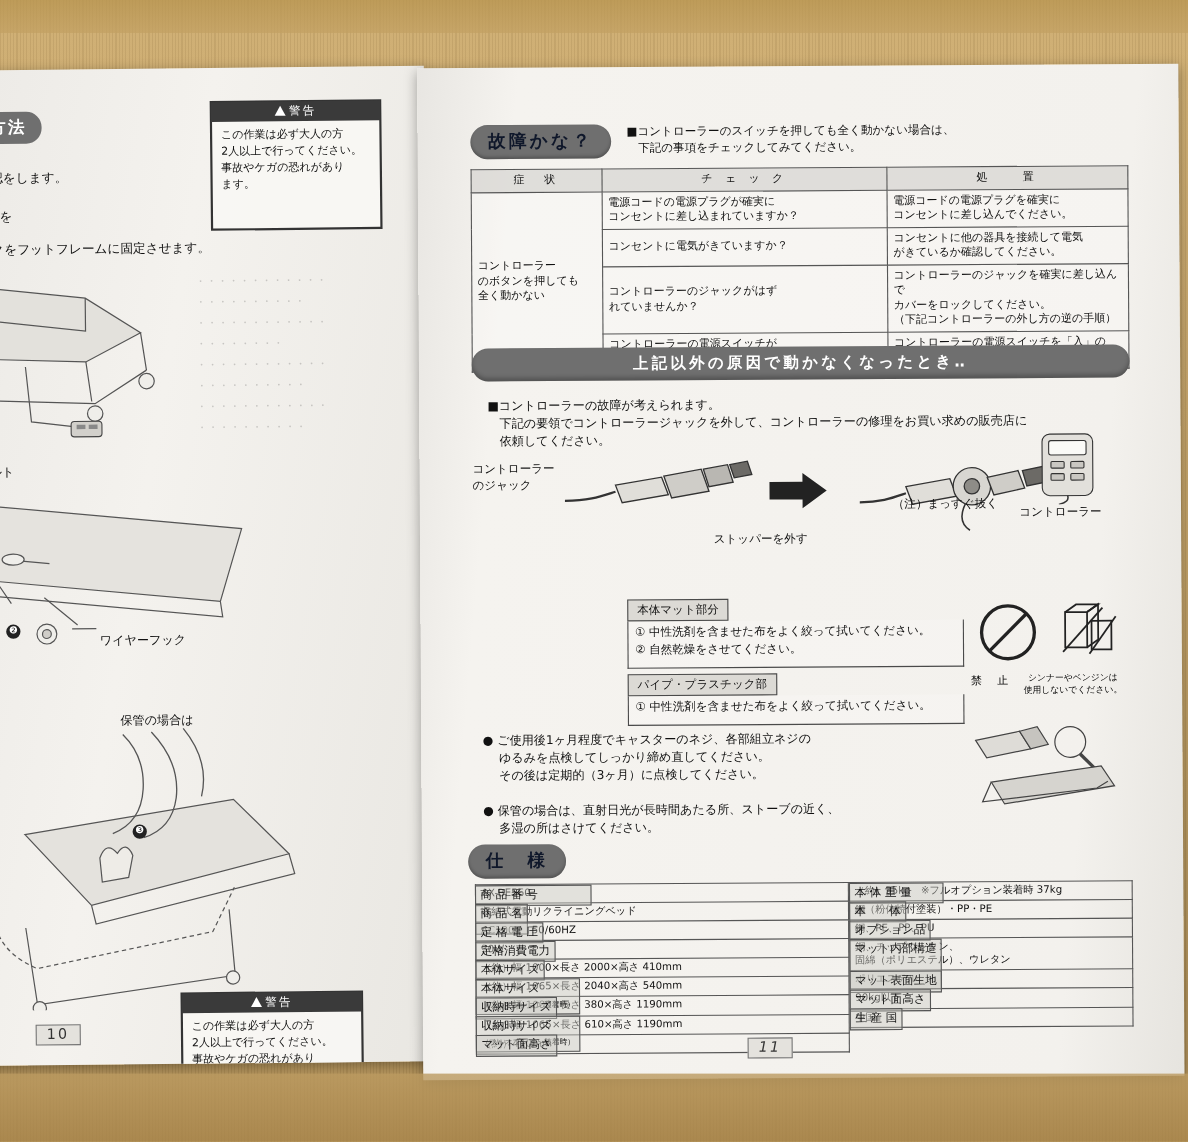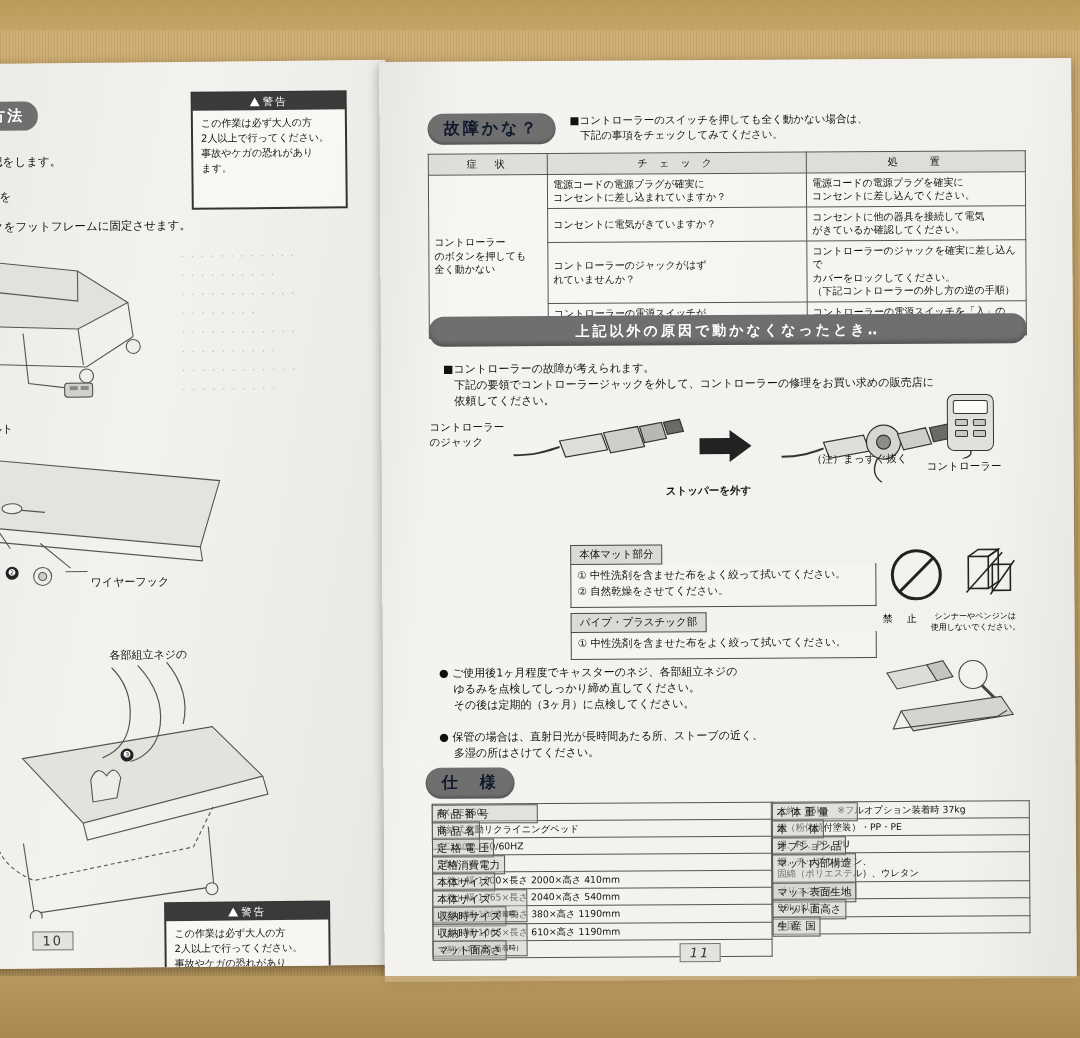--- a/index.html
+++ b/index.html
@@ -280,21 +280,21 @@
         </g>
       </svg>
     </div>
 
     <div style="position:absolute; left:35px; top:497px;">
       <span class="circnum">❷</span>
     </div>
     <div class="thin" style="left:95px; top:508px; width:22px;"></div>
     <div class="note-line" style="left:120px; top:512px; font-size:11px;">ワイヤーフック</div>
 
-    <div class="note-line" style="left:138px; top:585px; font-size:11px;">各部組立ネジの</div>
+    <div class="note-line" style="left:138px; top:585px; font-size:11px;">保管の場合は</div>
 
     <div class="illus" style="left:-10px; top:595px; width:330px; height:260px;">
       <svg width="330" height="260" viewBox="0 0 330 260">
         <g fill="none" stroke="#555" stroke-width="1.1">
           <path d="M60,100 L250,70 L300,120 L120,165 Z" fill="#e4e2dd"></path>
           <path d="M120,165 L124,182 L305,138 L300,120"></path>
           <path d="M35,150 Q20,200 70,222 L230,190 L250,150" stroke-dasharray="4 3"></path>
           <path d="M60,185 L70,255 L250,230 L245,170"></path>
           <circle cx="72" cy="258" r="6" fill="#efeeea"></circle>
           <circle cx="248" cy="232" r="6" fill="#efeeea"></circle>
@@ -401,21 +401,21 @@
           <circle cx="104" cy="38" r="17" fill="#d8d6d1"></circle>
           <circle cx="104" cy="38" r="7" fill="#8e8c87"></circle>
           <path d="M98,54 q-8,16 4,24" stroke-width="1.4"></path>
           <path d="M118,30 l28,-6 l6,16 l-28,6 z" fill="#cfcdc8"></path>
           <path d="M150,24 l20,-4 l4,14 l-20,4 z" fill="#6c6a66"></path>
         </g>
       </svg>
     </div>
 
     <div class="lbl" style="left:430px; top:392px;">（注）まっすぐ抜く</div>
-    <div class="lbl" style="left:284px; top:423px;font-weight:bold;">ストッパーを外す</div>
+    <div class="lbl" style="left:267px; top:423px;">ストッパーを外す</div>
 
     <div class="illus" style="left:556px; top:332px; width:72px; height:68px;">
       <svg width="72" height="68" viewBox="0 0 72 68">
         <g stroke="#333" fill="none">
           <rect x="10" y="4" width="46" height="56" rx="7" fill="#e2e0db"></rect>
           <rect x="16" y="10" width="34" height="13" rx="2" fill="#fafaf7"></rect>
           <rect x="18" y="29" width="12" height="6" rx="1" fill="#c9c7c2"></rect>
           <rect x="36" y="29" width="12" height="6" rx="1" fill="#c9c7c2"></rect>
           <rect x="18" y="40" width="12" height="6" rx="1" fill="#c9c7c2"></rect>
           <rect x="36" y="40" width="12" height="6" rx="1" fill="#c9c7c2"></rect>

